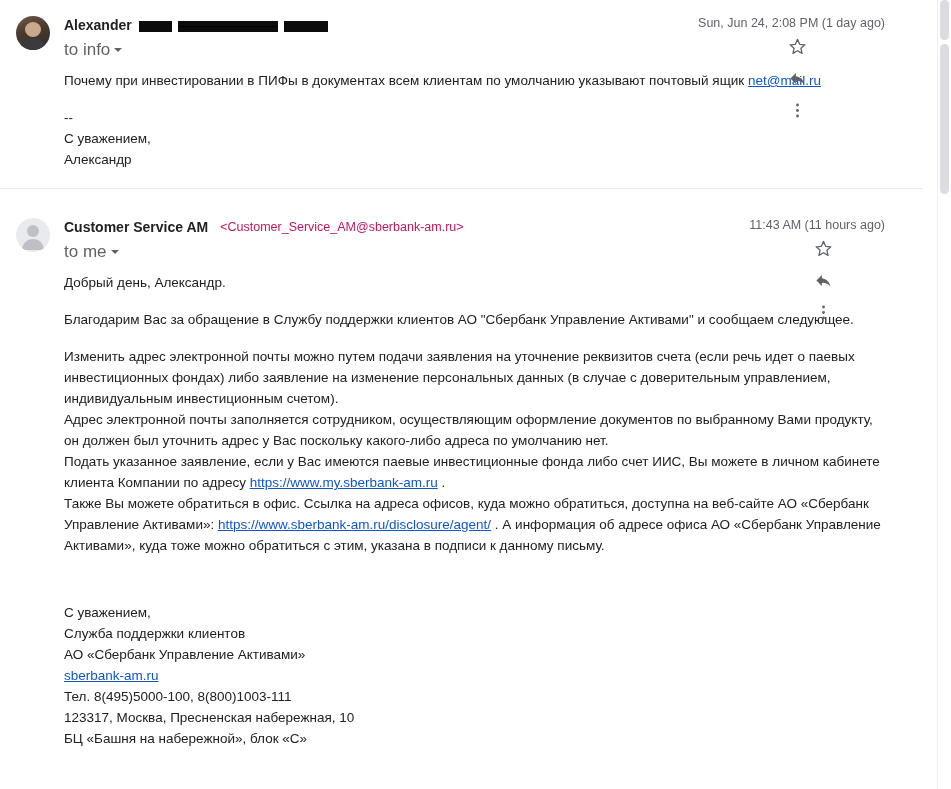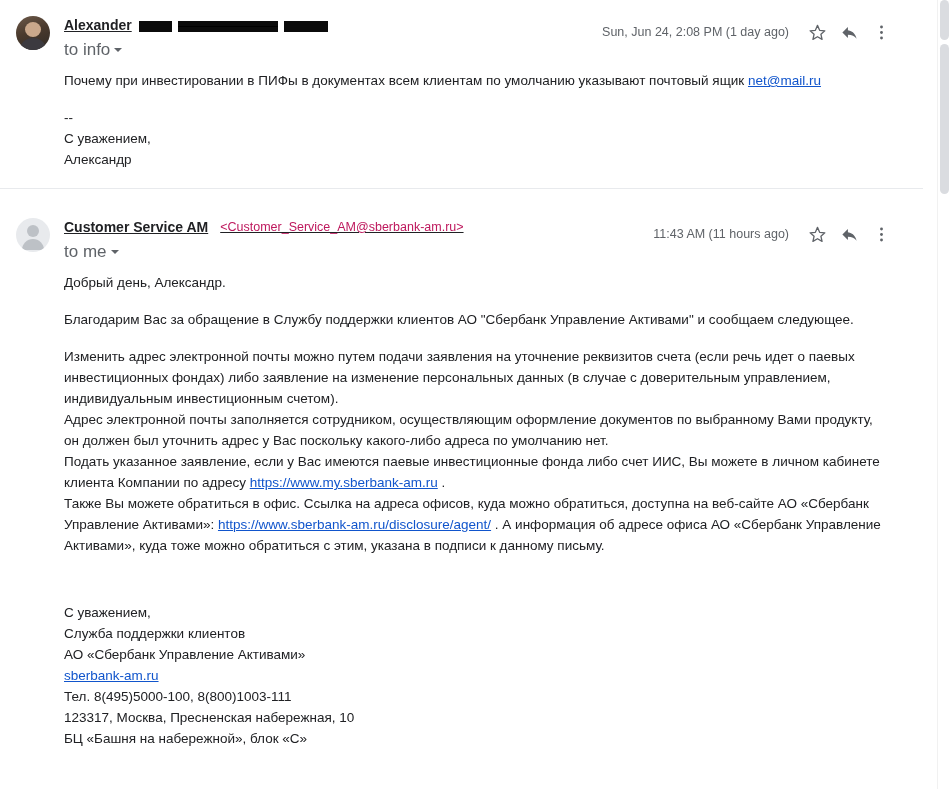--- a/index.html
+++ b/index.html
@@ -52,21 +52,20 @@
     left: 0; right: 14px;
     height: 1px;
     background: #e8eaed;
   }
 
   .msg-head {
     display: flex;
     align-items: flex-start;
     position: relative;
     min-height: 46px;
-    text-decoration: underline;
   }
   .avatar {
     width: 34px; height: 34px;
     border-radius: 50%;
     flex: 0 0 34px;
     margin-top: 2px;
     overflow: hidden;
     background: #cfd8dc;
     position: relative;
   }
@@ -170,20 +169,21 @@
     border-right: 4px solid transparent;
     border-top: 4px solid #5f6368;
   }
 
   .head-right {
     position: absolute;
     right: 0; top: 2px;
     display: flex;
     align-items: center;
     gap: 0px;
+    flex-direction: column;
   }
   .timestamp {
     font-size: 12.5px;
     color: #5f6368;
     white-space: nowrap;
     margin-right: 12px;
   }
   .icon-btn {
     width: 32px; height: 32px;
     display: inline-flex;

